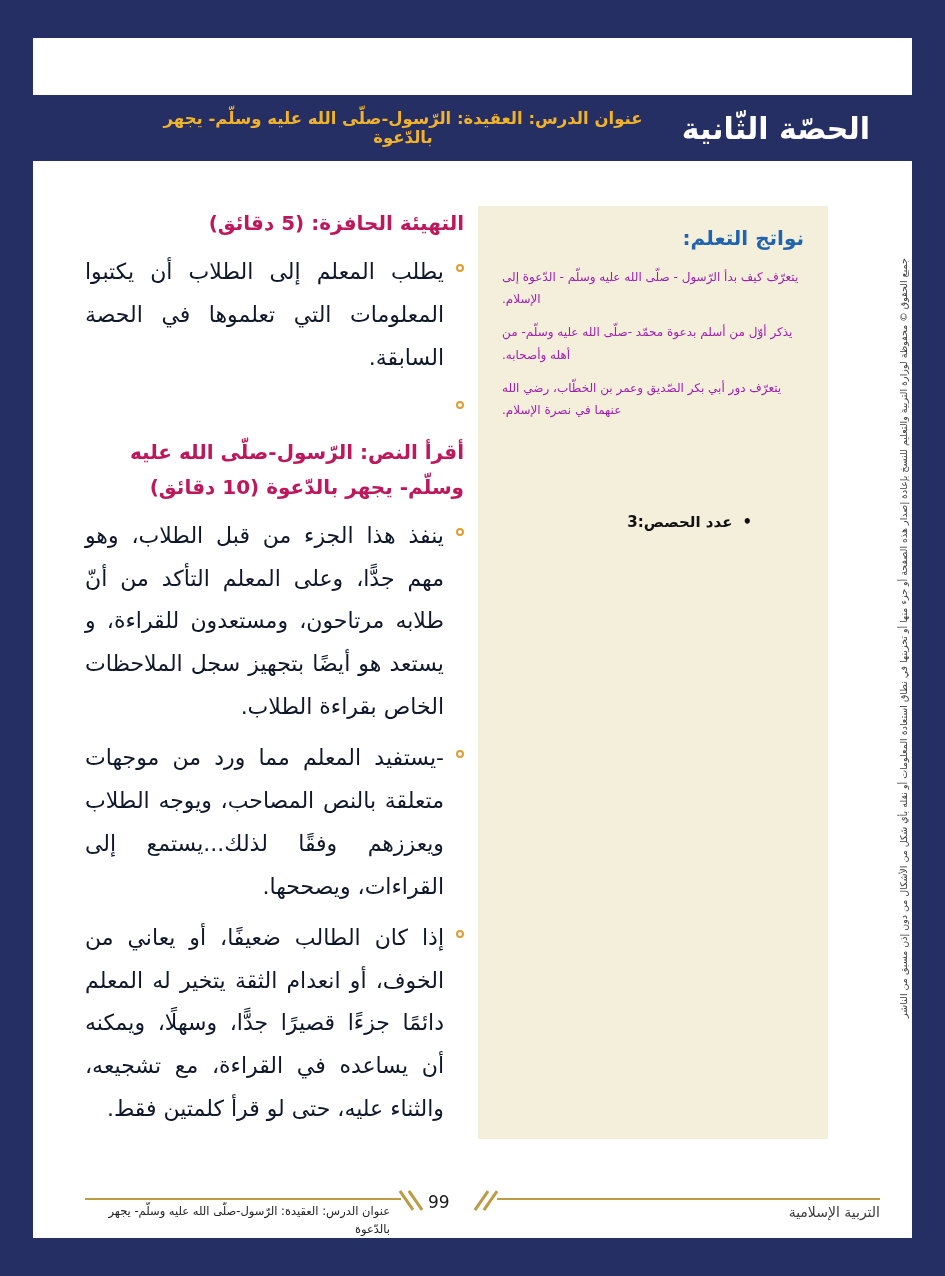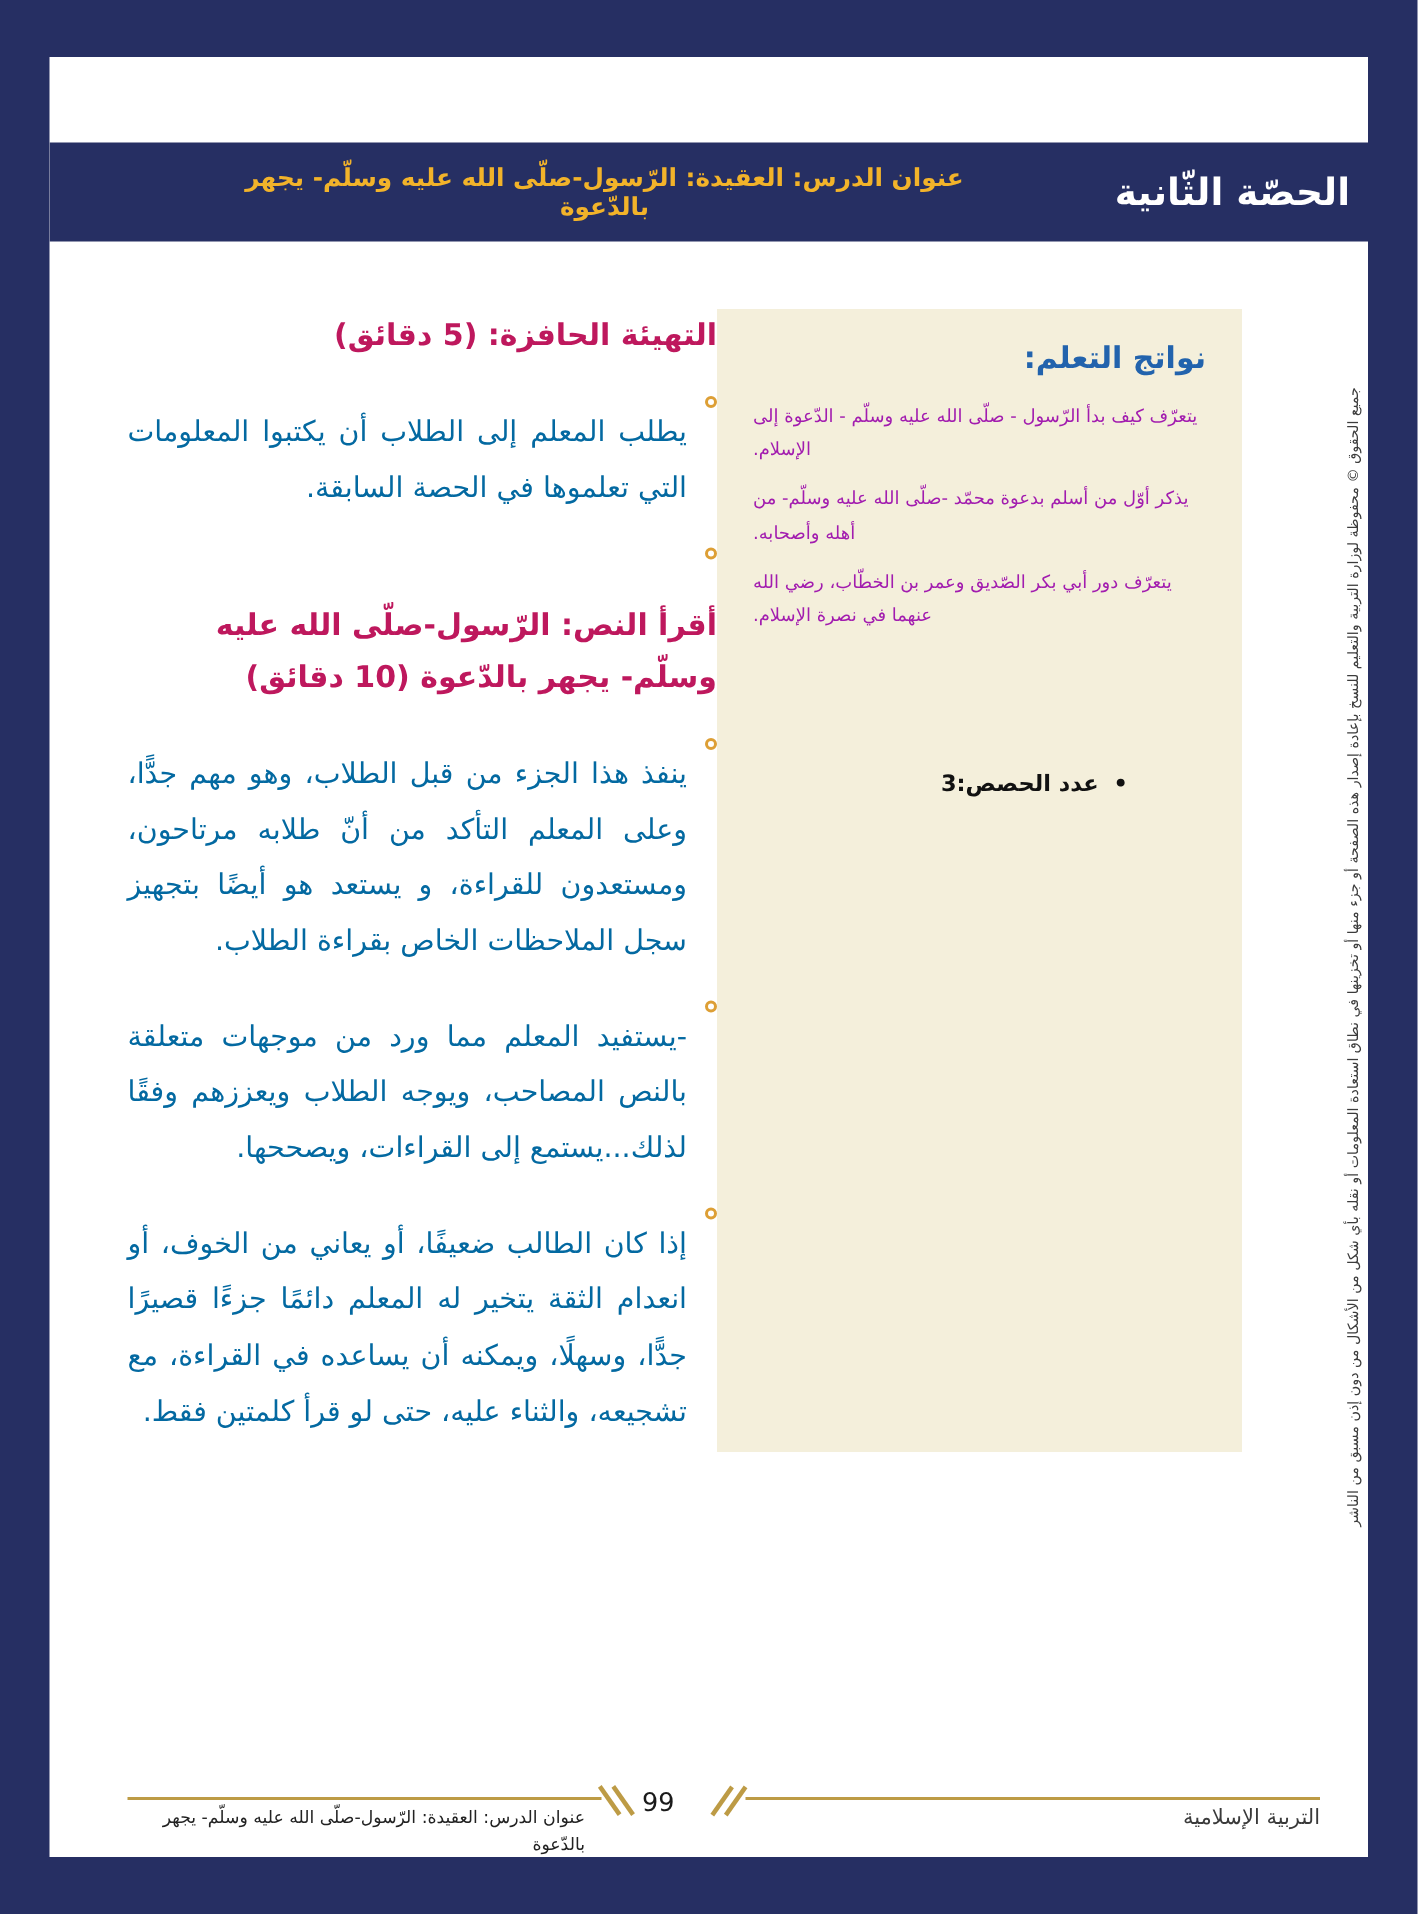--- a/index.html
+++ b/index.html
@@ -2,39 +2,39 @@
 <html><head>
 <meta charset="utf-8">
 <style>
   * { margin:0; padding:0; box-sizing:border-box; }
   html, body { width:945px; height:1276px; font-family:"DejaVu Sans", sans-serif; }
   .page { position:relative; width:945px; height:1276px; background:#262f63; }
   .inner { position:absolute; left:33px; right:33px; top:38px; bottom:38px; background:#ffffff; overflow:hidden; }
 
   
   .banner { position:relative; margin-top:57px; height:66px; background:#262f63; }
-  .session-title { position:absolute; right:12px; top:50%; transform:translateY(-50%);
-                   color:#ffffff; font-size:25px; font-weight:bold; direction:rtl; }
+  .session-title { position:absolute; right:42px; top:50%; transform:translateY(-50%);
+                   color:#ffffff; font-size:30px; font-weight:bold; direction:rtl; }
   .lesson-title { position:absolute; left:120px; width:500px; top:50%; transform:translateY(-50%);
                   color:#f2b32a; font-size:16.5px; font-weight:bold; text-align:center; direction:rtl; }
 
   
-  .main { display:flex; flex-direction:row; direction:rtl; padding:45px 84px 0 52px; }
+  .main { display:flex; flex-direction:row; direction:rtl; padding:45px 84px 0 52px; gap:14px; }
   .outcomes { width:350px; min-height:425px; background:#f4efdb; padding:20px 24px; direction:rtl; }
   .outcomes h2 { color:#2263ad; font-size:20px; font-weight:bold; margin-bottom:16px; }
   .outcome-item { font-size:12px; color:#a21caf; line-height:1.85; margin-bottom:11px; text-align:left; }
   .sessions-line { margin-top:92px; padding-right:52px; font-size:15px; font-weight:bold;
                    color:#111; display:flex; gap:10px; align-items:baseline; }
 
   .content { flex:1; direction:rtl; }
   .sec-heading { color:#be185d; font-size:20px; font-weight:bold; line-height:1.75; margin-bottom:10px; }
   .sec-heading.spaced { margin-top:26px; }
   .bullet { display:flex; gap:12px; margin-bottom:8px; }
   .ring { flex:0 0 auto; width:8px; height:8px; border:2.5px solid #dd9f35; border-radius:50%; margin-top:13px; }
-  .bullet p { font-size:19px; line-height:1.95; text-align:justify; color:#0369a1;margin-top:19px; }
+  .bullet p { font-size:22px; line-height:1.95; text-align:justify; color:#0f172a; }
 
   
   .copyright-wrap { position:absolute; top:200px; right:1px; width:16px; height:800px; }
   .copyright { position:absolute; left:50%; top:50%; width:800px;
                transform:translate(-50%,-50%) rotate(-90deg);
                font-size:9.5px; color:#3c3c3c; text-align:center; white-space:nowrap; direction:rtl; }
 
   
   .footer { position:absolute; bottom:0; left:52px; right:32px; height:52px; direction:ltr; }
   .fline { position:absolute; top:12px; height:2px; background:#bd9b45; }

